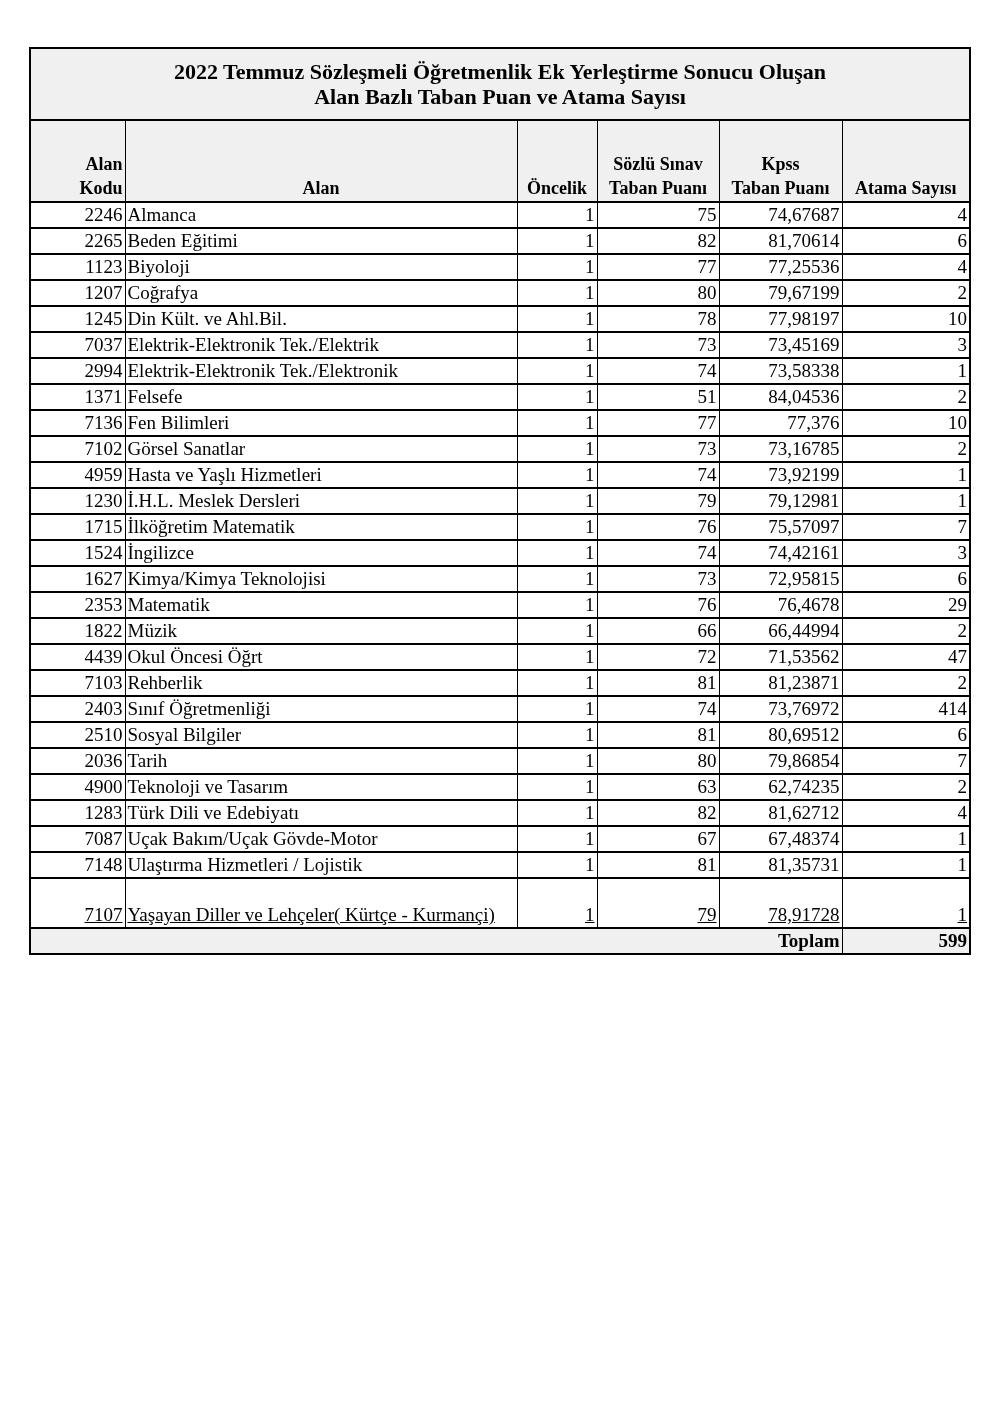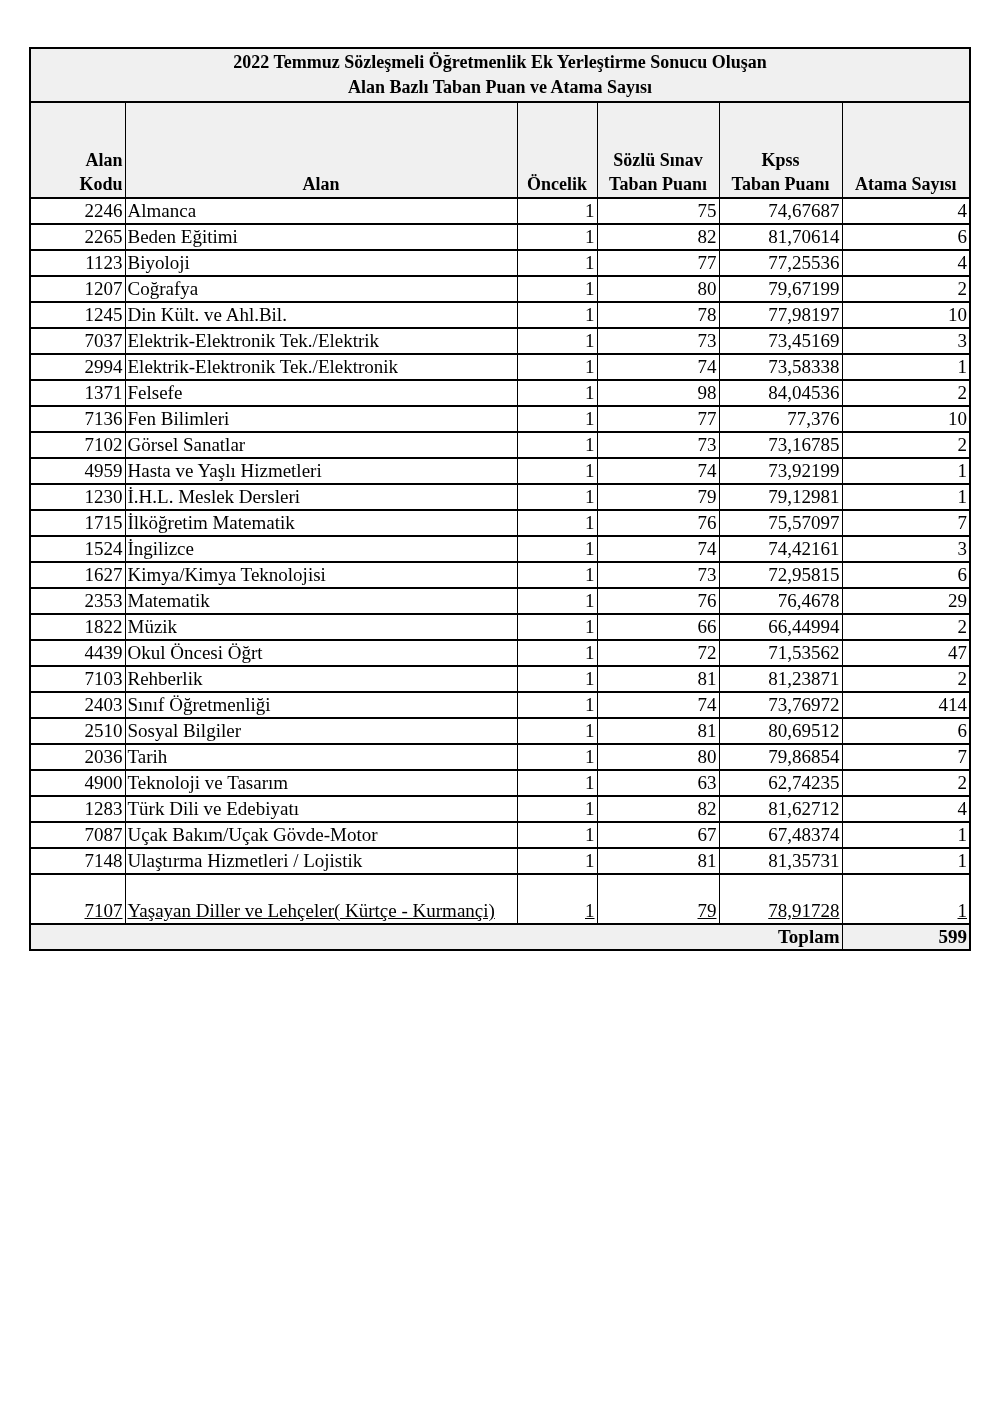--- a/index.html
+++ b/index.html
@@ -3,27 +3,27 @@
 <meta charset="utf-8">
 <style>
   html, body { margin: 0; padding: 0; background: #ffffff; }
   body { width: 1000px; height: 1415px; position: relative; overflow: hidden;
          font-family: "Liberation Serif", "DejaVu Serif", serif; color: #000; }
   .page { position: absolute; left: 29px; top: 47px; width: 940px; }
   table { border-collapse: collapse; width: 940px; table-layout: fixed;
           border: 2px solid #000; }
   td, th { border: 1px solid #000; padding: 0 2px; font-size: 19px; line-height: 24px;
            height: 24px; white-space: nowrap; overflow: hidden; }
-  .title-cell { background: #f0f0f0; text-align: center; font-weight: bold; font-size: 18px;
-                line-height: 25px; padding: 1px 0; border-bottom: 2px solid #000; }
+  .title-cell { background: #f0f0f0; text-align: center; font-weight: bold; font-size: 22px;
+                line-height: 25px; padding: 10px 0; border-bottom: 2px solid #000; }
   .hdr th { background: #f0f0f0; font-weight: bold; font-size: 18px; vertical-align: bottom;
             line-height: 24px; padding-bottom: 1px; border-bottom: 2px solid #000; }
   .hdr th.r { text-align: right; }
   .hdr th.c { text-align: center; }
-  .hdr { height: 96px; }
+  .hdr { height: 82px; }
   td.num { text-align: right; }
   td.txt { text-align: left; }
   tr.row td { border-bottom: 2px solid #000; }
   tr.tall td { height: 48px; vertical-align: bottom; text-decoration: underline; }
   td.wrap { white-space: normal; line-height: 24px; }
   tr.total td { background: #f0f0f0; font-weight: bold; border-top: 2px solid #000; margin-top: 44px; }
 </style>
 </head>
 <body>
 
@@ -116,21 +116,21 @@
           <td class="txt">Elektrik-Elektronik Tek./Elektronik</td>
           <td class="num">1</td>
           <td class="num">74</td>
           <td class="num">73,58338</td>
           <td class="num">1</td>
         </tr>
         <tr class="row">
           <td class="num">1371</td>
           <td class="txt">Felsefe</td>
           <td class="num">1</td>
-          <td class="num">98</td>
+          <td class="num">51</td>
           <td class="num">84,04536</td>
           <td class="num">2</td>
         </tr>
         <tr class="row">
           <td class="num">7136</td>
           <td class="txt">Fen Bilimleri</td>
           <td class="num">1</td>
           <td class="num">77</td>
           <td class="num">77,376</td>
           <td class="num">10</td>

